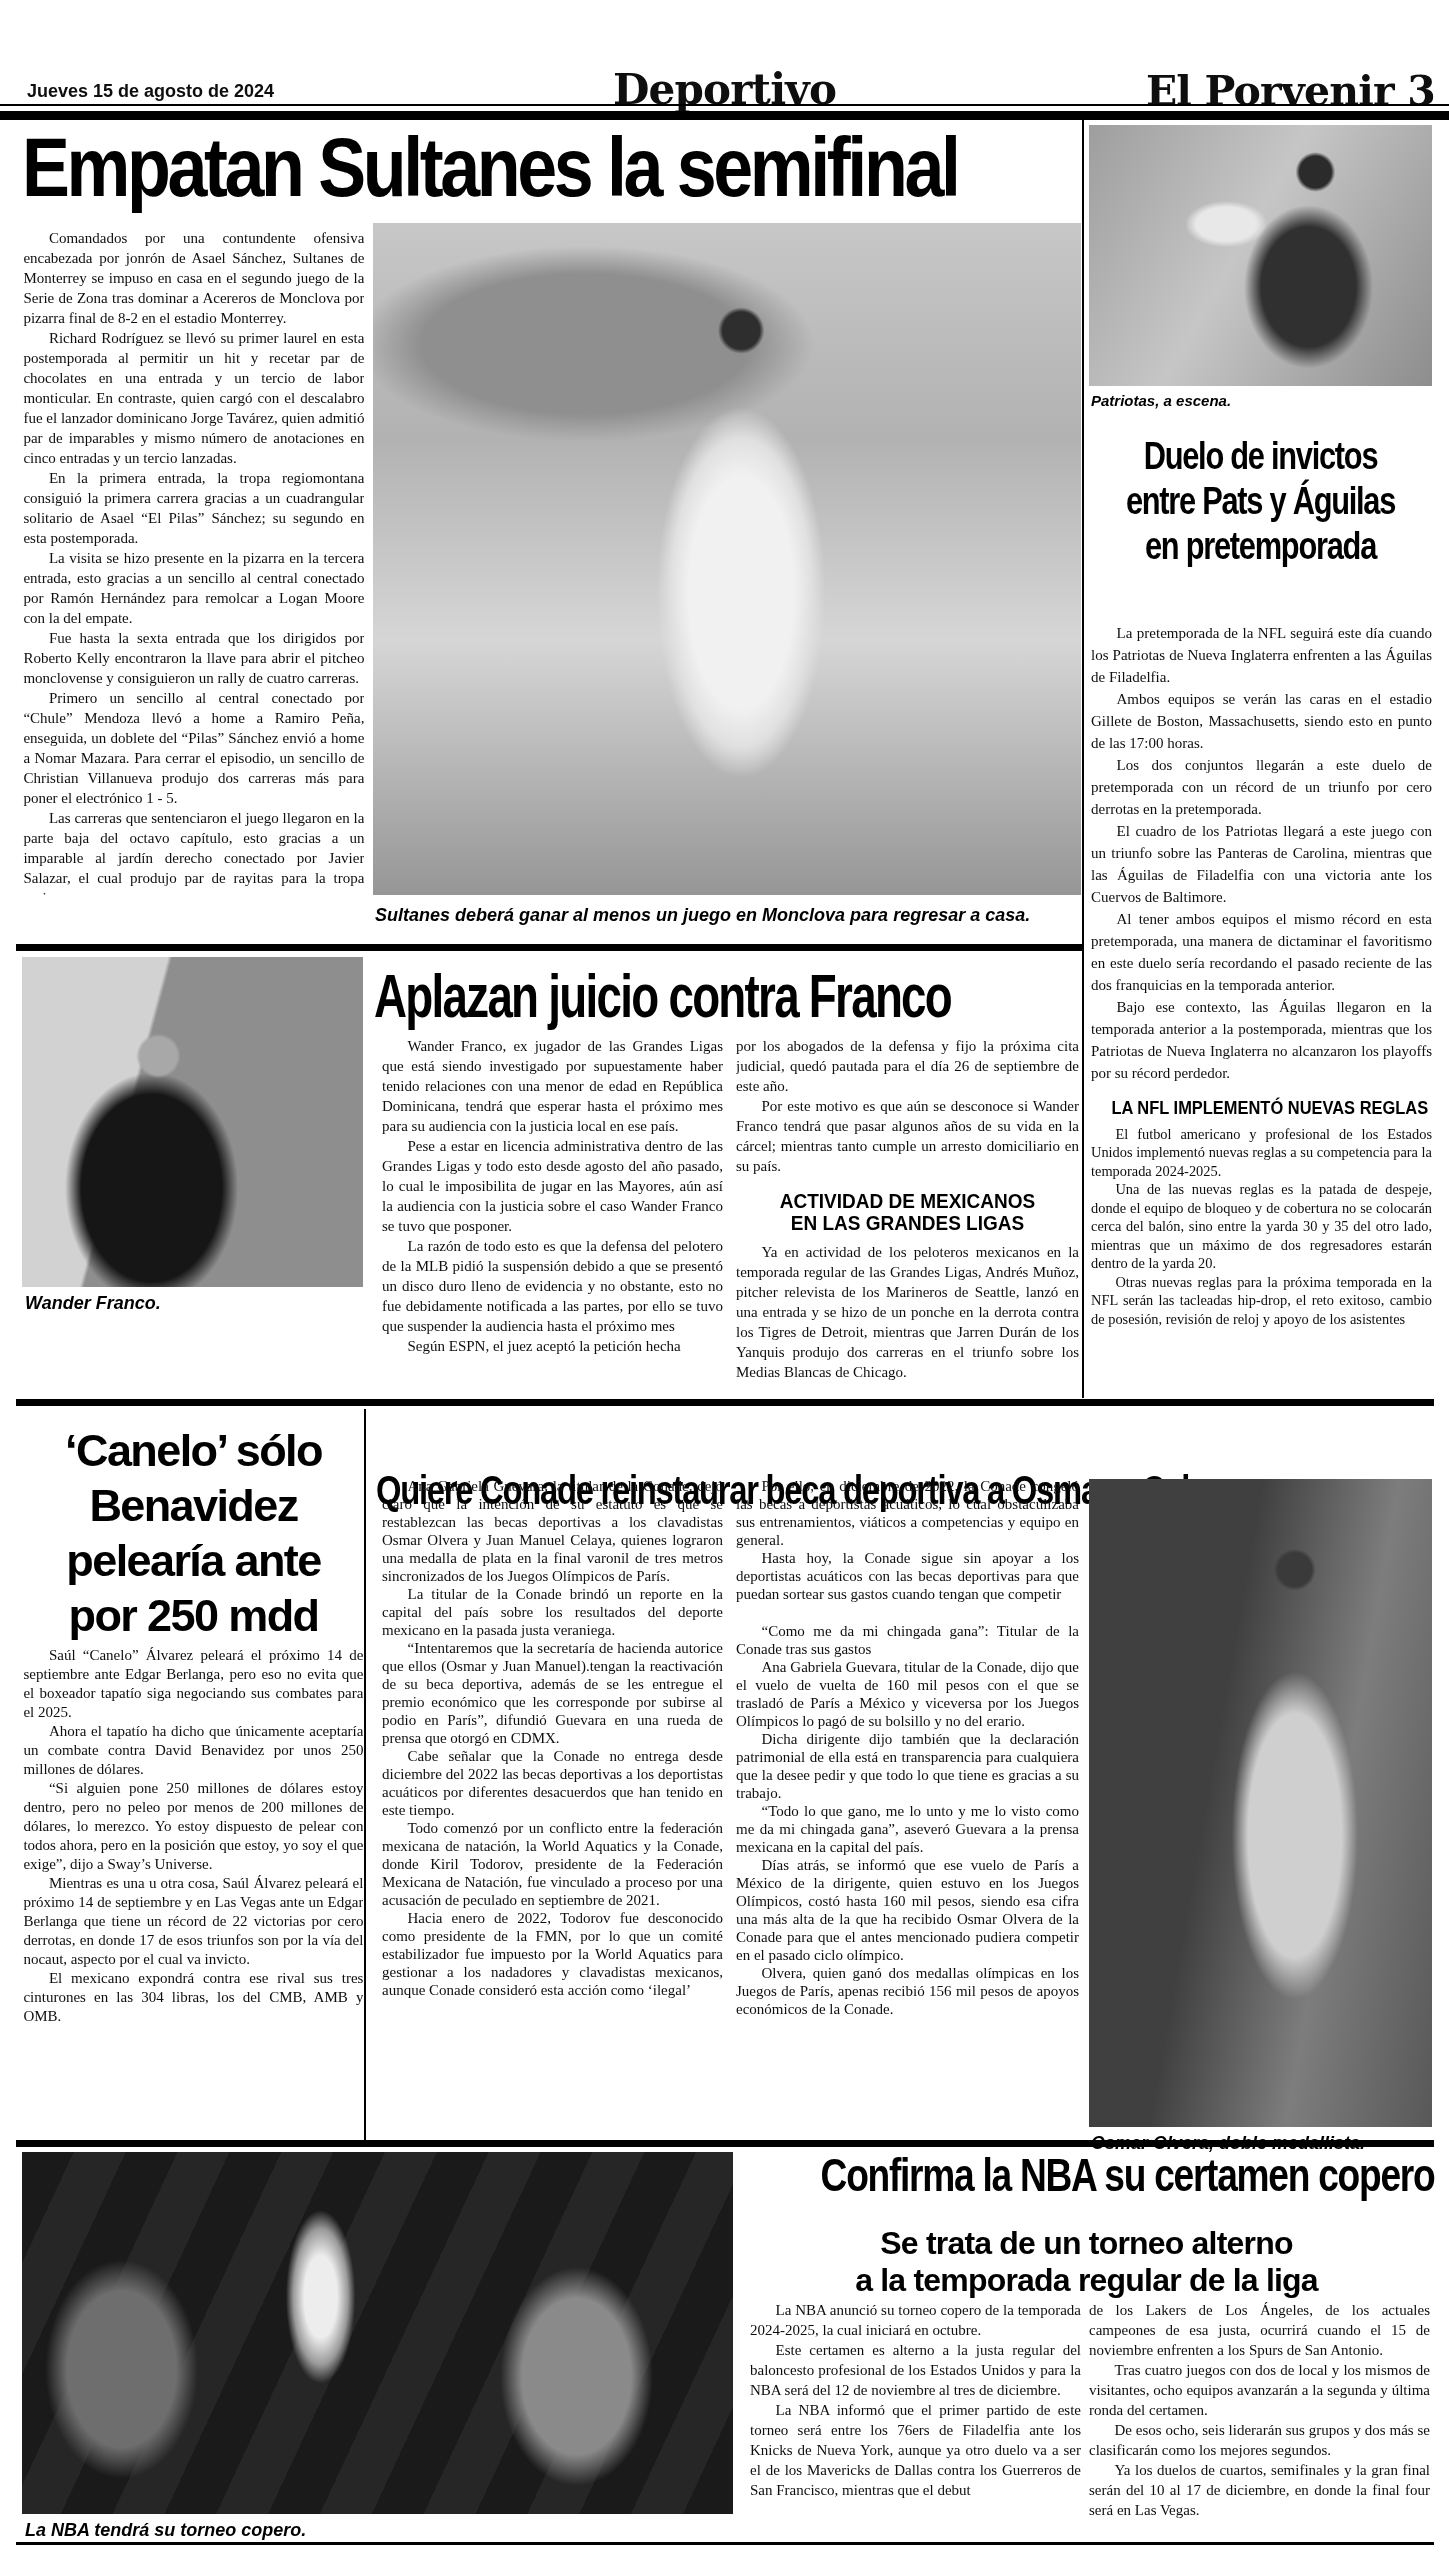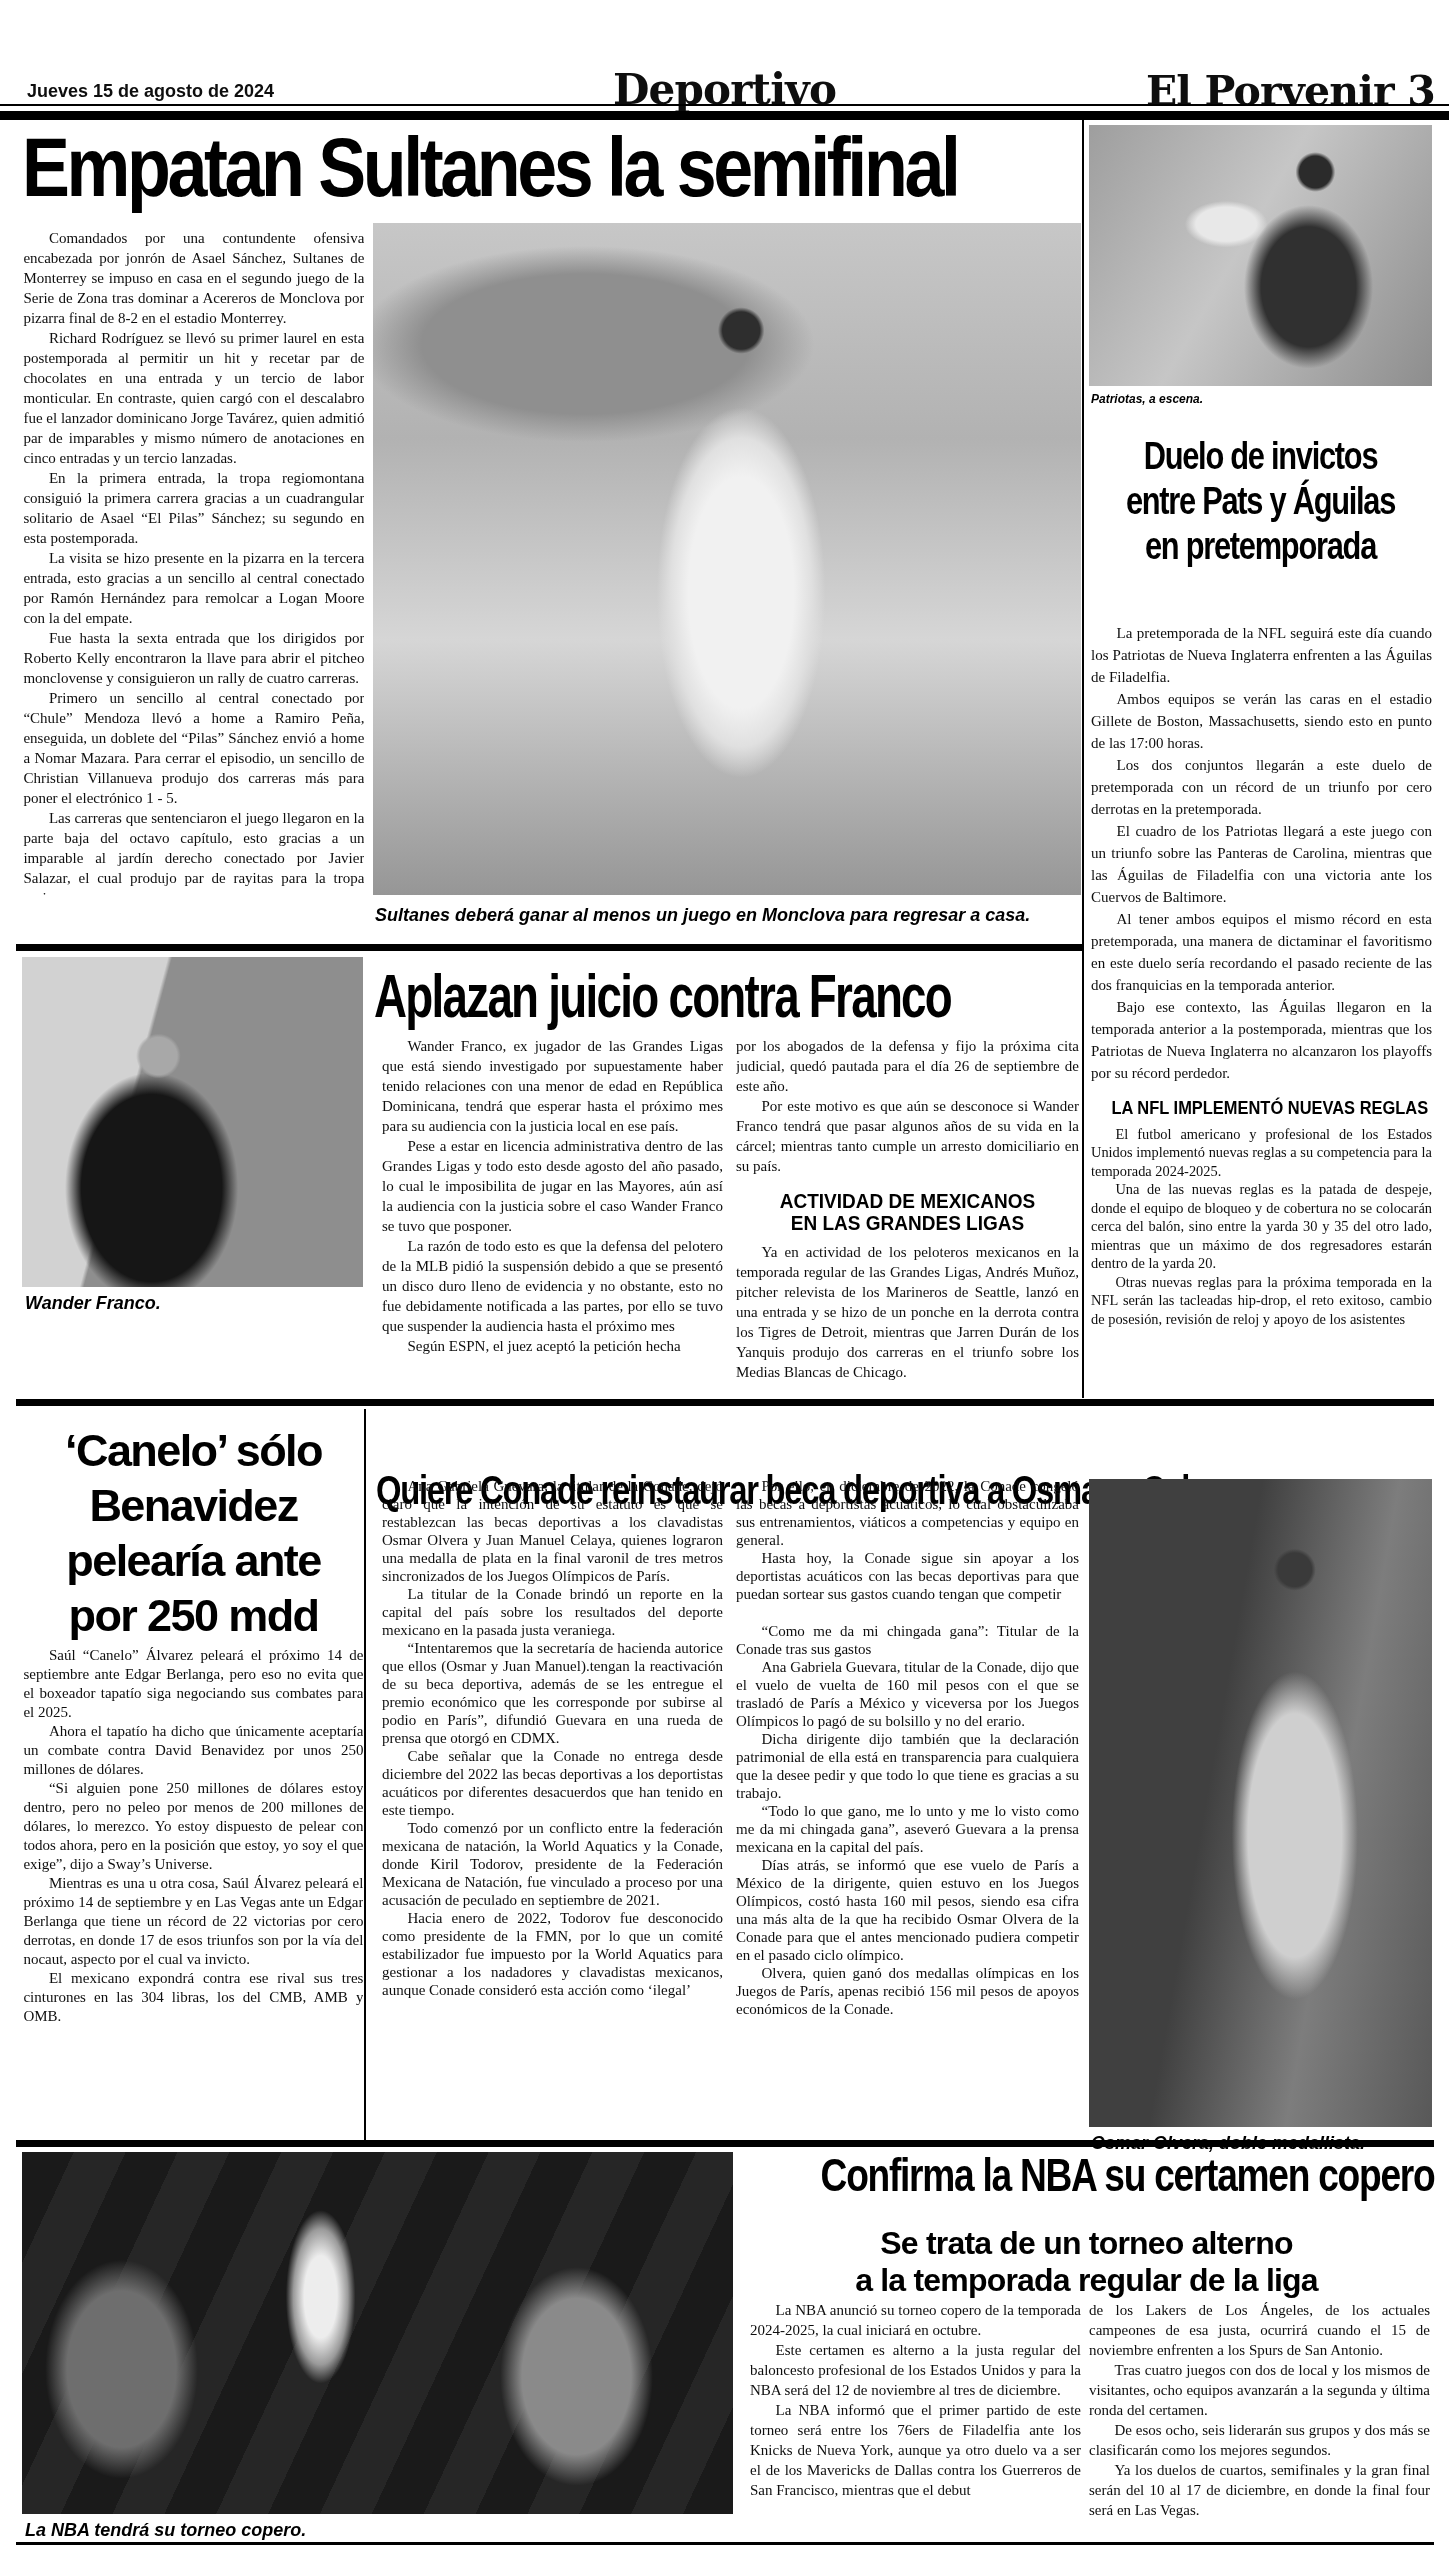--- a/index.html
+++ b/index.html
@@ -55,21 +55,21 @@
   </div>
   <div class="abs caption" style="left:375px;top:905px;width:705px;">Sultanes deberá ganar al menos un juego en Monclova para regresar a casa.</div>
 
   <div class="photo" style="left:1089px;top:125px;width:343px;height:261px;
               background:
                 radial-gradient(circle 26.5px at 66% 18%, #2b2b2b 0 60%, rgba(0,0,0,0) 75%),
                 radial-gradient(ellipse 86px 109px at 64% 62%, #303030 0 55%, rgba(0,0,0,0) 75%),
                 radial-gradient(ellipse 55px 31px at 40% 38%, #e8e8e8 0 55%, rgba(0,0,0,0) 75%),
                 linear-gradient(120deg,#9e9e9e,#c6c6c6 45%,#8d8d8d);">
   </div>
-  <div class="abs caption" style="left:1091px;top:392px;width:339px;font-size:12px;">Patriotas, a escena.</div>
+  <div class="abs caption" style="left:1091px;top:392px;width:339px;font-size:15px;">Patriotas, a escena.</div>
 
   <div class="abs hl center" style="left:1089px;top:433px;width:343px;font-size:39px;line-height:45px;letter-spacing:-1.6px;transform:scaleX(0.79);transform-origin:center top;">
     <div class="nowrap">Duelo de invictos</div>
     <div class="nowrap">entre Pats y Águilas</div>
     <div class="nowrap">en pretemporada</div>
   </div>
 
   <div class="abs body-text" style="left:1091px;top:622px;width:341px;height:775px;font-size:15px;line-height:22px;">
     <p>La pretemporada de la NFL seguirá este día cuando los Patriotas de Nueva Inglaterra enfrenten a las Águilas de Filadelfia.</p>
     <p>Ambos equipos se verán las caras en el estadio Gillete de Boston, Massachusetts, siendo esto en punto de las 17:00 horas.</p>

